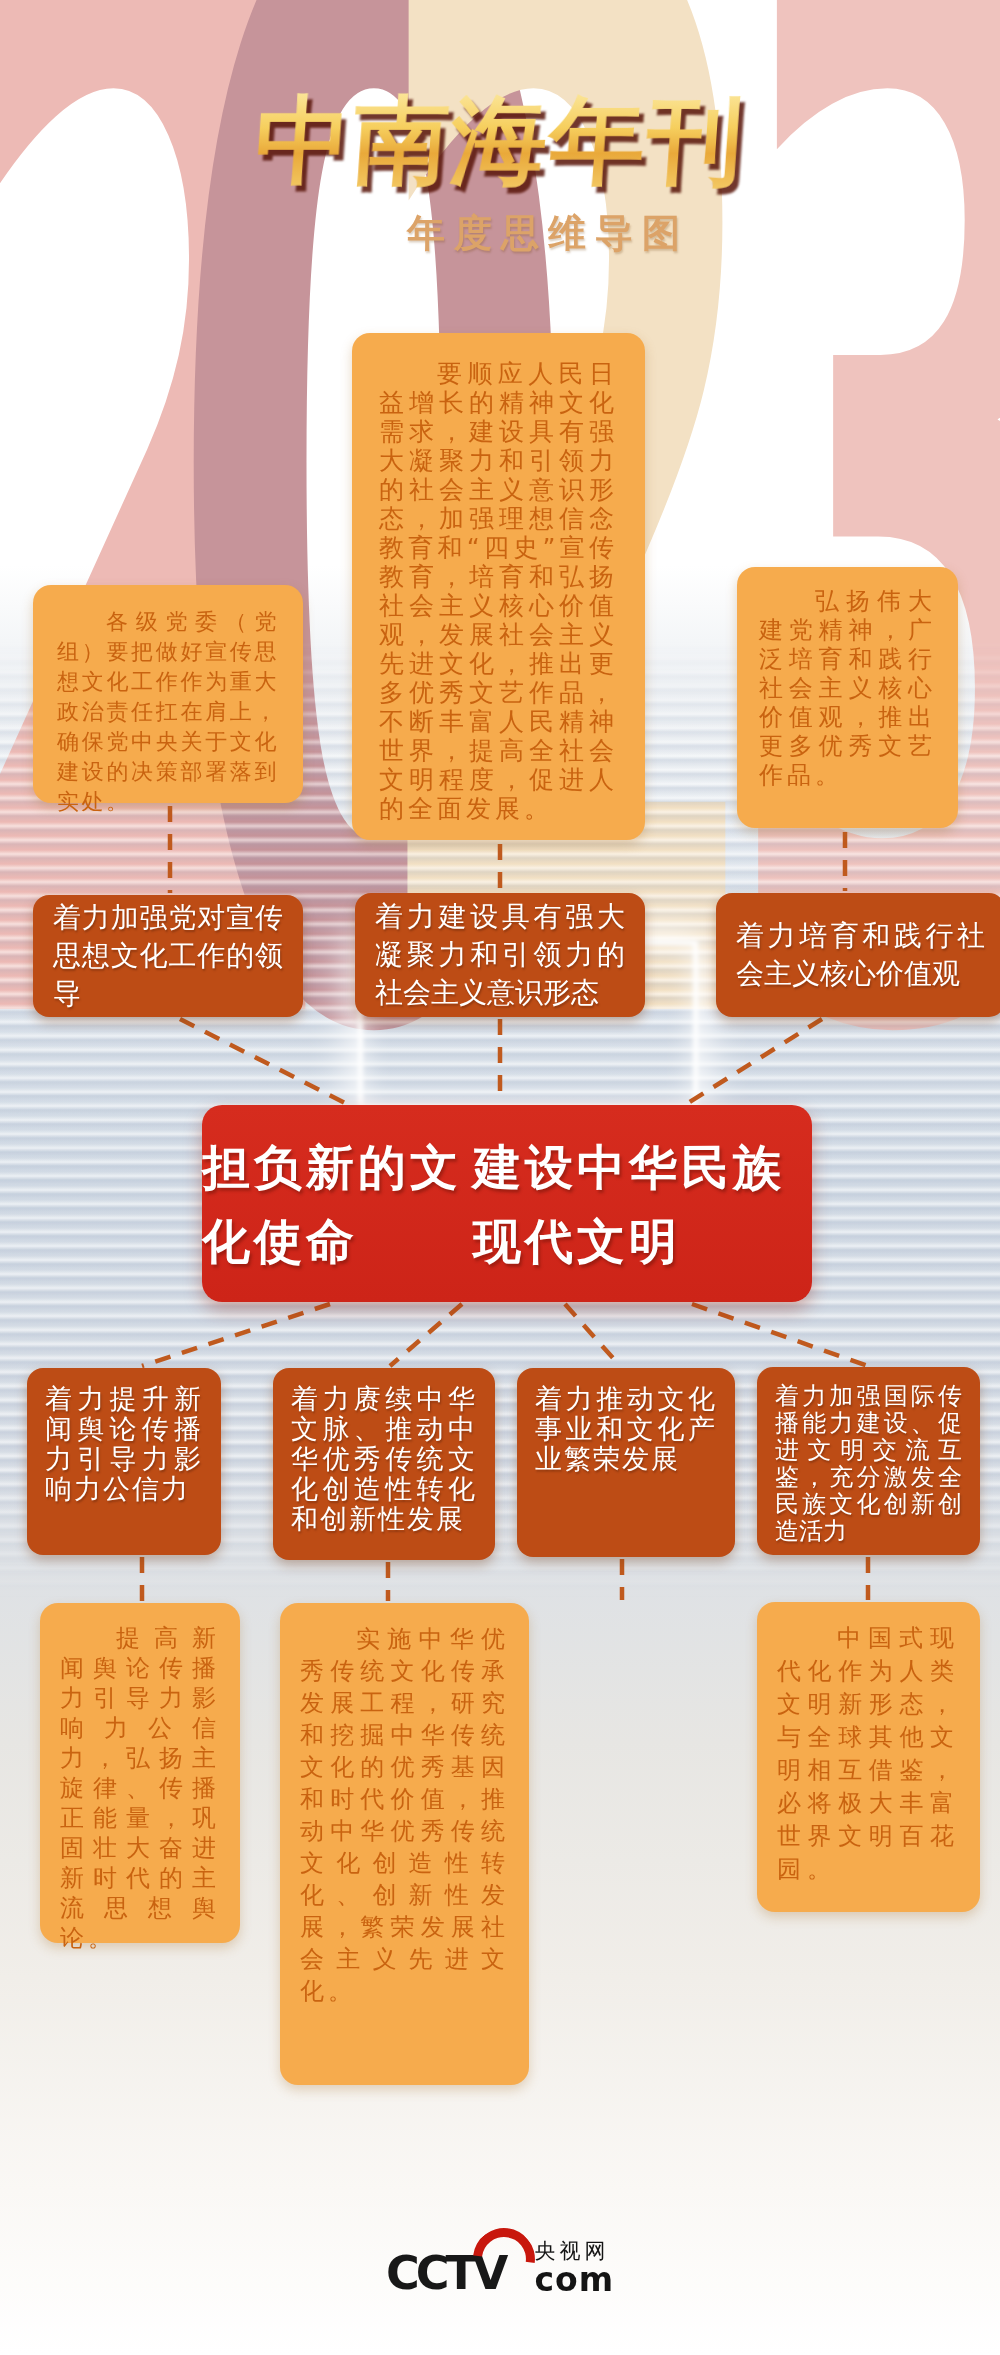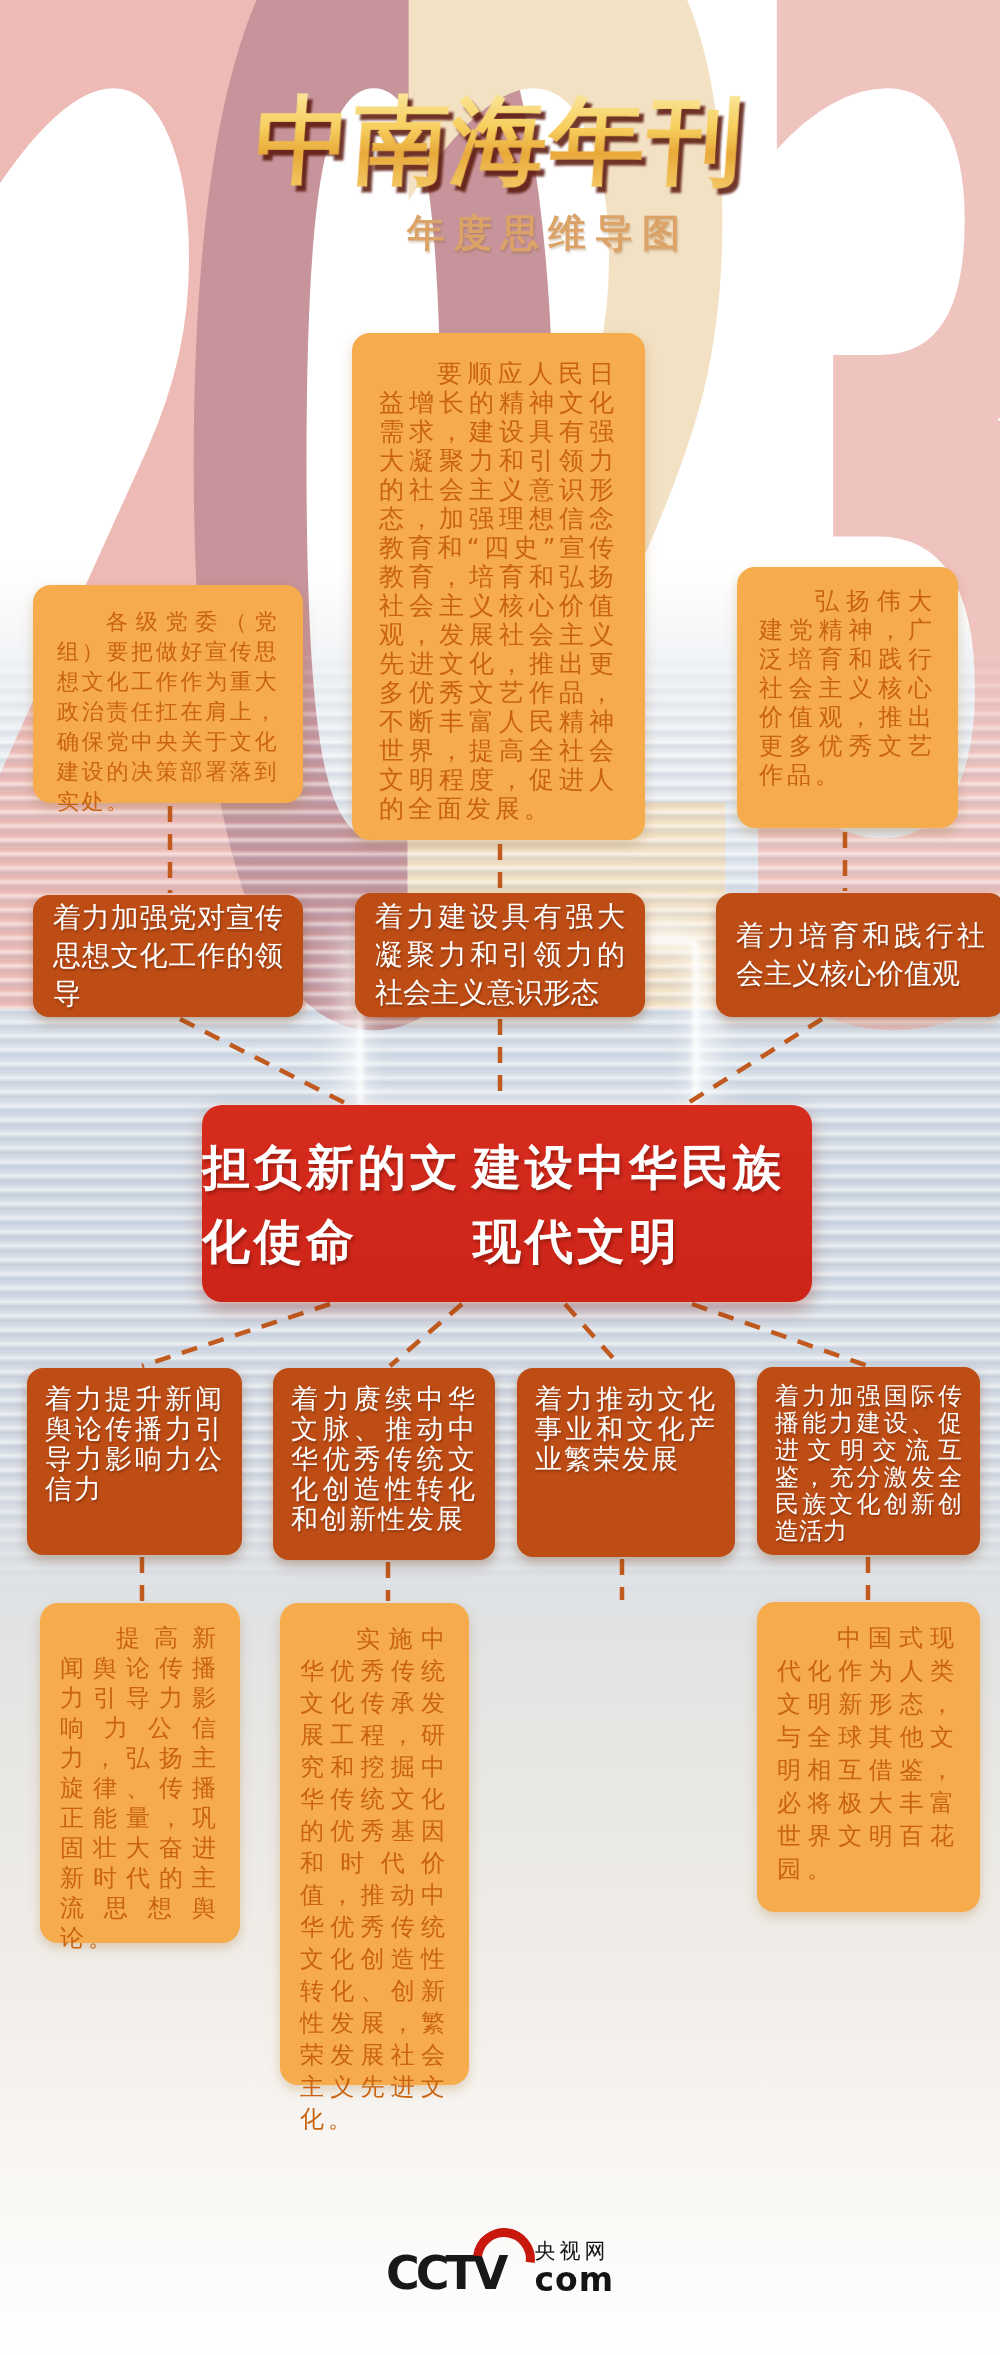--- a/index.html
+++ b/index.html
@@ -74,27 +74,27 @@
   .mid3{left:716px;top:893px;width:289px;height:124px;}
   .center-box{
     left:202px;top:1105px;width:610px;height:197px;border-radius:20px;
     background:linear-gradient(180deg,#d62c1e 0%,#cd2418 100%);
     color:#ffffff;display:flex;flex-direction:row;justify-content:center;align-items:center;
     font-size:48px;font-weight:bold;letter-spacing:4px;line-height:74px;
     text-shadow:2px 3px 3px rgba(90,15,5,0.4);
     box-shadow:0 8px 18px rgba(150,40,20,0.35);
   }
   .row2{font-size:27px;letter-spacing:2px;line-height:30px;padding:16px 18px;}
-  .r2a{left:27px;top:1368px;width:215px;height:187px;}
+  .r2a{left:27px;top:1368px;width:194px;height:187px;}
   .r2b{left:273px;top:1368px;width:222px;height:192px;}
   .r2c{left:517px;top:1368px;width:218px;height:189px;}
   .r2d{left:757px;top:1367px;width:223px;height:188px;font-size:24px;letter-spacing:0;line-height:27px;}
   .b1{left:40px;top:1603px;width:200px;height:340px;padding:20px;
     font-size:24px;letter-spacing:4px;line-height:30px;text-indent:56px;}
-  .b2{left:280px;top:1603px;width:189px;height:482px;padding:20px;
+  .b2{left:280px;top:1603px;width:249px;height:482px;padding:20px;
     font-size:24px;letter-spacing:4px;line-height:32px;text-indent:56px;}
   .b3{left:520px;top:1602px;width:212px;height:516px;padding:20px;
     font-size:24px;letter-spacing:6px;line-height:29px;text-indent:60px;}
   .b4{left:757px;top:1602px;width:223px;height:310px;padding:20px;
     font-size:24px;letter-spacing:6px;line-height:33px;text-indent:60px;}
   
   .footer-logo{
     position:absolute;left:50%;top:2240px;transform:translateX(-50%);
     display:flex;align-items:flex-end;
   }

